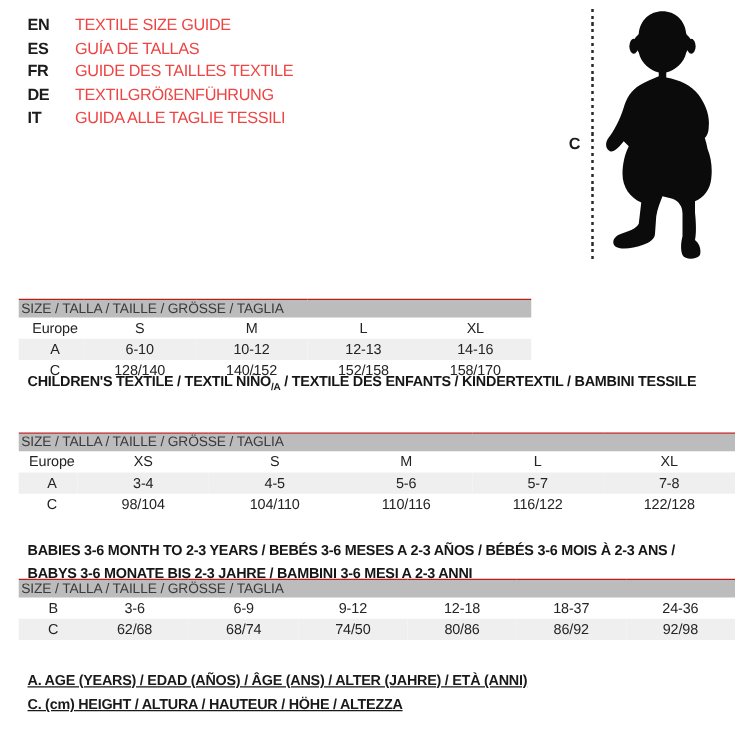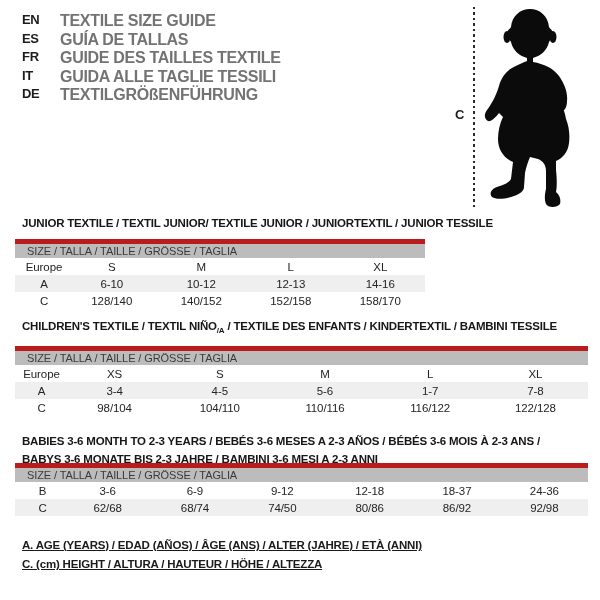--- a/index.html
+++ b/index.html
@@ -3,41 +3,41 @@
 <meta charset="utf-8">
 <style>
   html,body{margin:0;padding:0;}
   body{font-family:"Liberation Sans","DejaVu Sans",sans-serif;background:#fff;}
   .page{position:relative;width:600px;height:600px;background:#ffffff;overflow:hidden;}
 
   
   .lang-block{position:absolute;left:22px;top:12px;}
   .lang-row{display:flex;height:18.5px;align-items:flex-start;}
   .lang-code{width:38px;font-weight:700;font-size:13px;letter-spacing:-0.3px;color:#1c1c1c;}
-  .lang-text{font-weight:700;font-size:16px;letter-spacing:-0.3px;color:#737373;white-space:nowrap;}
+  .lang-text{font-weight:400;font-size:13px;letter-spacing:-0.3px;color:#ef4444;white-space:nowrap;}
 
   
   .measure-line{position:absolute;left:473px;top:7px;width:2px;height:202px;
     background:repeating-linear-gradient(to bottom,#2a2a2a 0px,#2a2a2a 2.5px,transparent 2.5px,transparent 5.5px);}
   .measure-label{position:absolute;left:455px;top:107px;font-weight:700;font-size:13px;color:#1c1c1c;}
   .baby-svg{position:absolute;left:482px;top:4px;width:100px;height:210px;}
 
   
   .section-title{position:absolute;left:22px;font-weight:700;font-size:11.5px;letter-spacing:-0.2px;color:#161616;white-space:nowrap;}
   .section-title sub{font-size:8px;letter-spacing:-0.2px;}
   .title-junior{top:217px;}
-  .title-children{top:320px;text-align:center;}
+  .title-children{top:300px;text-align:center;}
   .title-babies{top:432px;line-height:18px;}
 
   
   .size-table{position:absolute;border-collapse:collapse;table-layout:fixed;font-size:11.5px;color:#242424;letter-spacing:-0.1px;}
   .size-table td{padding:0;height:17px;text-align:center;vertical-align:middle;white-space:nowrap;}
   .size-table td.lbl{text-align:center;padding-left:6px;}
-  .size-table tr.bar-row td{height:14px;background:#bcbcbc;border-top:5px solid #b91c1c;
-    text-align:left;padding-left:12px;font-size:11px;color:#3a3a3a;}
+  .size-table tr.bar-row td{height:14px;background:#bcbcbc;border-top:1px solid #b91c1c;
+    text-align:left;padding-left:2px;font-size:11px;color:#3a3a3a;}
   .size-table tr.alt td{background:#efefef;}
   .tbl-junior{left:15px;top:239px;width:410px;}
   .tbl-children{left:15px;top:346px;width:573px;}
   .tbl-babies{left:15px;top:463px;width:573px;}
   .tbl-junior col.c-lbl{width:52px;}
   .tbl-children col.c-lbl{width:47px;}
   .tbl-babies col.c-lbl{width:49px;}
 
   
   .legend{position:absolute;left:22px;top:536px;}
@@ -55,40 +55,39 @@
     </div>
     <div class="lang-row">
       <span class="lang-code">ES</span>
       <span class="lang-text">GUÍA DE TALLAS</span>
     </div>
     <div class="lang-row">
       <span class="lang-code">FR</span>
       <span class="lang-text">GUIDE DES TAILLES TEXTILE</span>
     </div>
     <div class="lang-row">
+      <span class="lang-code">DE</span>
+      <span class="lang-text">TEXTILGRÖßENFÜHRUNG</span>
+    </div>
+    <div class="lang-row">
       <span class="lang-code">IT</span>
       <span class="lang-text">GUIDA ALLE TAGLIE TESSILI</span>
-    </div>
-    <div class="lang-row">
-      <span class="lang-code">DE</span>
-      <span class="lang-text">TEXTILGRÖßENFÜHRUNG</span>
     </div>
   </div>
 
   <div class="measure-line"></div>
   <div class="measure-label">C</div>
   <svg class="baby-svg" viewBox="0 0 100 210" xmlns="http://www.w3.org/2000/svg">
     <g fill="#0b0b0b">
       <path d="M48 5 C58 5 66 12 67 23 C68 25 71 26 71 30 C71 34 68 36 67 38 C65 47 58 52 51 54 L51 58 C62 60 71 64 77 72 C82 79 86 88 85 97 C85 101 84 105 81 107 L68 93 C64 90 63 85 67 83 C70 81 73 83 74 87 L78 97 C81 103 83 109 84 115 C87 122 88 131 87 139 C86 148 81 154 74 157 L74 166 C75 175 75 183 74 188 C78 191 79 196 78 200 C75 204 66 204 64 200 C62 195 63 189 64 185 L64 167 C64 161 61 157 56 155 L48 153 C46 158 44 163 43 169 L42 183 C42 187 38 190 32 192 C24 195 14 196 10 193 C7 190 9 185 15 183 C21 181 27 179 29 175 L31 158 C22 154 16 146 16 135 C16 127 18 119 21 113 L17 109 C13 114 9 118 6 117 C2 115 2 110 5 106 C9 101 14 92 17 82 C19 75 23 68 30 64 C35 61 40 59 45 57 L45 54 C38 52 31 47 29 38 C28 36 25 34 25 30 C25 26 28 25 29 23 C30 12 38 5 48 5 Z"></path>
       <ellipse cx="25" cy="33" rx="3.5" ry="6"></ellipse>
       <ellipse cx="71" cy="33" rx="3.5" ry="6"></ellipse>
     </g>
   </svg>
 
-  <div class="section-title title-junior">JUNIOR TEXTILE / TEXTIL JUNIOR/ TEXTILE JUNIOR / JUNIORTEXTIL / JUNIOR TESSILE</div>
   <table class="size-table tbl-junior">
     <colgroup>
         <col class="c-lbl">
         <col>
         <col>
         <col>
         <col>
       </colgroup>
     <tbody>
       <tr class="bar-row">
@@ -138,21 +137,21 @@
         <td>S</td>
         <td>M</td>
         <td>L</td>
         <td>XL</td>
       </tr>
       <tr class="alt">
         <td class="lbl">A</td>
         <td>3-4</td>
         <td>4-5</td>
         <td>5-6</td>
-        <td>1-7</td>
+        <td>5-7</td>
         <td>7-8</td>
       </tr>
       <tr>
         <td class="lbl">C</td>
         <td>98/104</td>
         <td>104/110</td>
         <td>110/116</td>
         <td>116/122</td>
         <td>122/128</td>
       </tr>

